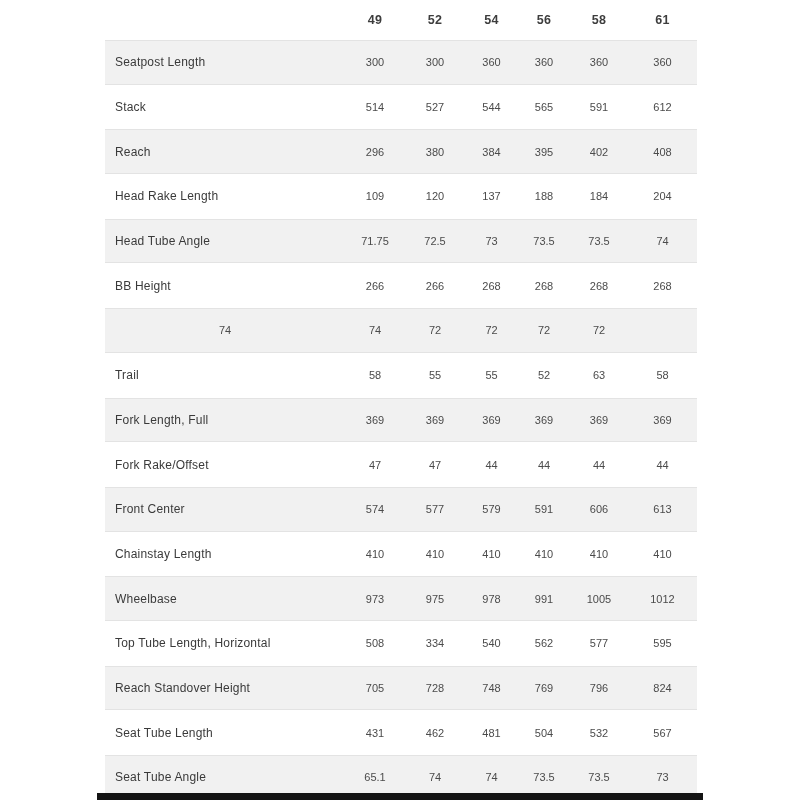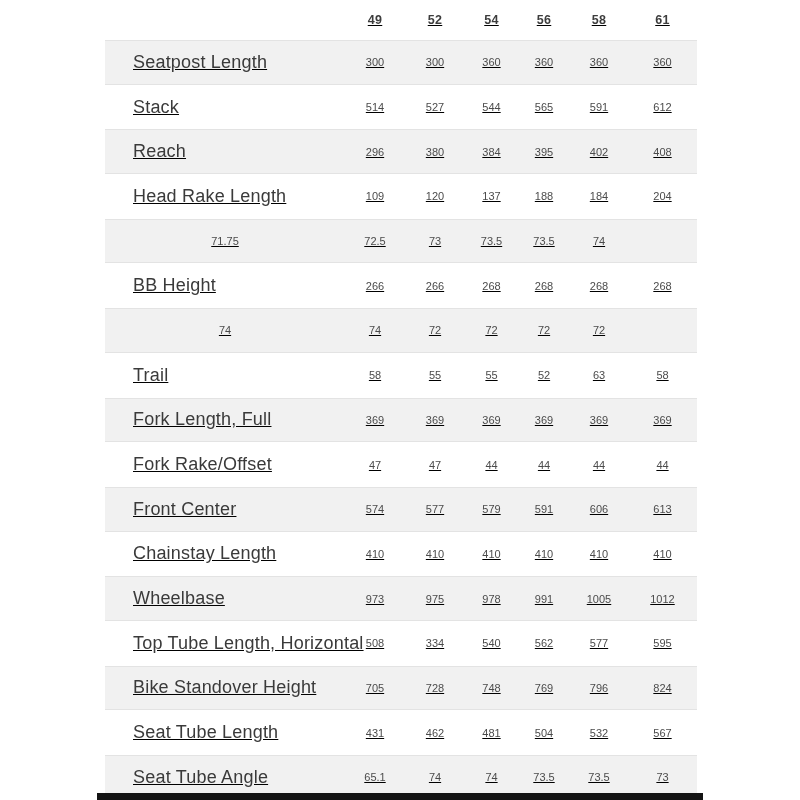--- a/index.html
+++ b/index.html
@@ -7,21 +7,20 @@
     width: 800px; height: 800px;
     background: #ffffff;
     overflow: hidden;
     font-family: "Liberation Sans", sans-serif;
   }
   .geo-table {
     position: absolute;
     left: 105px;
     top: 0;
     width: 592px;
-    text-decoration: underline;
   }
   .t-header, .t-row {
     display: grid;
     grid-template-columns: 240px 60px 60px 53px 52px 58px 69px;
     align-items: center;
   }
   .t-header {
     height: 40px;
   }
   .t-header .h-cell {
@@ -34,22 +33,22 @@
   .t-row {
     height: 44.7px;
     background: #ffffff;
   }
   .t-row.alt {
     background: #f1f1f1;
     border-top: 1px solid #e3e3e3;
     border-bottom: 1px solid #e3e3e3;
   }
   .t-row .label {
-    padding-left: 28px;
-    font-size: 18px;
+    padding-left: 10px;
+    font-size: 12px;
     color: #3a3a3a;
     letter-spacing: 0.2px;
     white-space: nowrap;
   }
   .t-row .cell {
     text-align: center;
     font-size: 11px;
     color: #4b4b4b;
   }
   .bottom-divider {
@@ -105,20 +104,21 @@
       <div class="t-row">
     <div class="label">Head Rake Length</div>
   <div class="cell">109</div>
         <div class="cell">120</div>
         <div class="cell">137</div>
         <div class="cell">188</div>
         <div class="cell">184</div>
         <div class="cell">204</div>
       </div>
       <div class="t-row alt">
+    <div class="label">Head Tube Angle</div>
   <div class="cell">71.75</div>
         <div class="cell">72.5</div>
         <div class="cell">73</div>
         <div class="cell">73.5</div>
         <div class="cell">73.5</div>
         <div class="cell">74</div>
       </div>
       <div class="t-row">
     <div class="label">BB Height</div>
   <div class="cell">266</div>
@@ -193,21 +193,21 @@
       <div class="t-row">
     <div class="label">Top Tube Length, Horizontal</div>
   <div class="cell">508</div>
         <div class="cell">334</div>
         <div class="cell">540</div>
         <div class="cell">562</div>
         <div class="cell">577</div>
         <div class="cell">595</div>
       </div>
       <div class="t-row alt">
-    <div class="label">Bike Standover Height</div>
+    <div class="label">Reach Standover Height</div>
   <div class="cell">705</div>
         <div class="cell">728</div>
         <div class="cell">748</div>
         <div class="cell">769</div>
         <div class="cell">796</div>
         <div class="cell">824</div>
       </div>
       <div class="t-row">
     <div class="label">Seat Tube Length</div>
   <div class="cell">431</div>

